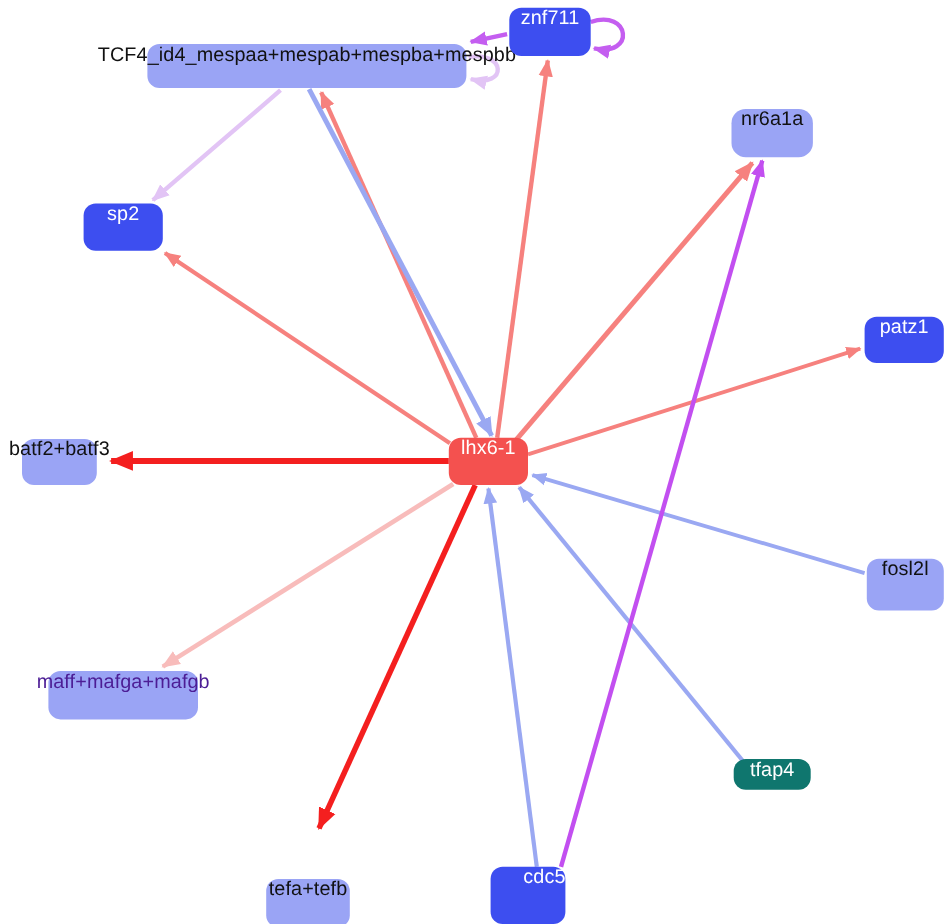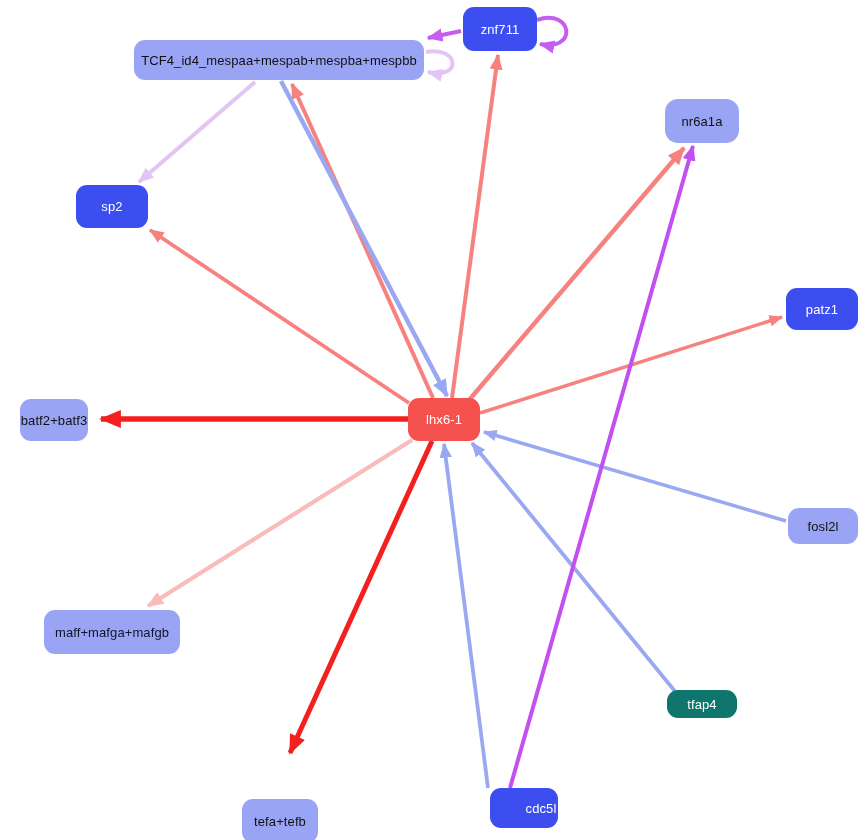--- a/index.html
+++ b/index.html
@@ -19,24 +19,23 @@
     position: absolute;
     left: 0;
     top: 0;
     width: 864px;
     height: 840px;
   }
   .graph-node {
     position: absolute;
     box-sizing: border-box;
     display: flex;
-    align-items: center;
     justify-content: center;
     border-radius: 11px;
-    font-size: 13px;
+    font-size: 18px;
     line-height: 1;
     white-space: nowrap;
     letter-spacing: 0.1px;
     -webkit-font-smoothing: antialiased;
   }
   .node-label {
     pointer-events: none;
   }
 </style>
 </head>
@@ -100,29 +99,29 @@
       </div>
       <div class="graph-node" style="left: 786px; top: 288px; width: 72px; height: 42px; background: rgb(61, 78, 240); color: rgb(255, 255, 255);">
         <span class="node-label">patz1</span>
       </div>
       <div class="graph-node" style="left: 408px; top: 398px; width: 72px; height: 43px; background: rgb(244, 81, 79); color: rgb(255, 255, 255);">
         <span class="node-label">lhx6-1</span>
       </div>
       <div class="graph-node" style="left: 20px; top: 399px; width: 68px; height: 42px; background: rgb(154, 164, 245); color: rgb(17, 17, 17);">
         <span class="node-label">batf2+batf3</span>
       </div>
-      <div class="graph-node" style="left: 788px; top: 508px; width: 70px; height: 36px; background: rgb(154, 164, 245); color: rgb(17, 17, 17);">
+      <div class="graph-node" style="left: 788px; top: 508px; width: 70px; height: 47px; background: rgb(154, 164, 245); color: rgb(17, 17, 17);">
         <span class="node-label">fosl2l</span>
       </div>
-      <div class="graph-node" style="left: 44px; top: 610px; width: 136px; height: 44px; background: rgb(154, 164, 245); color: #0f172a;">
+      <div class="graph-node" style="left: 44px; top: 610px; width: 136px; height: 44px; background: rgb(154, 164, 245); color: #4c1d95;">
         <span class="node-label">maff+mafga+mafgb</span>
       </div>
       <div class="graph-node" style="left: 667px; top: 690px; width: 70px; height: 28px; background: #0f766e; color: rgb(255, 255, 255);">
         <span class="node-label">tfap4</span>
       </div>
       <div class="graph-node" style="left: 242px; top: 756px; width: 76px; height: 44px; background: rgb(154, 164, 245); color: rgb(17, 17, 17); margin-top: 43px;">
         <span class="node-label">tefa+tefb</span>
       </div>
-      <div class="graph-node" style="left: 490px; top: 788px; width: 68px; height: 40px; background: rgb(61, 78, 240); color: rgb(255, 255, 255); padding-left: 34px;">
+      <div class="graph-node" style="left: 446px; top: 788px; width: 68px; height: 52px; background: rgb(61, 78, 240); color: rgb(255, 255, 255); padding-left: 34px;">
         <span class="node-label">cdc5l</span>
       </div>
     </div>
 </div>
 
 </body></html>

